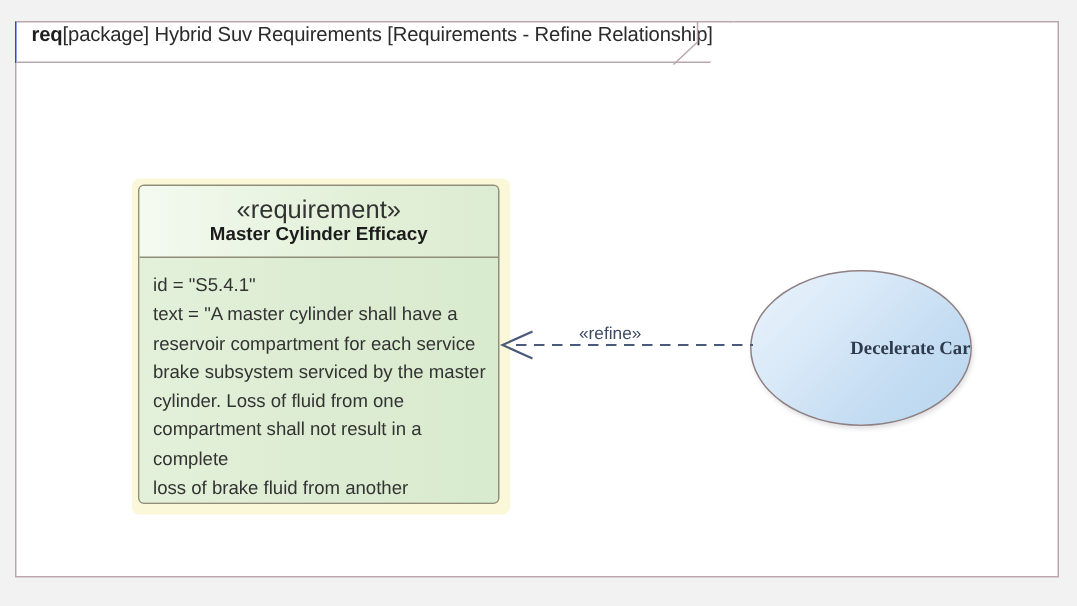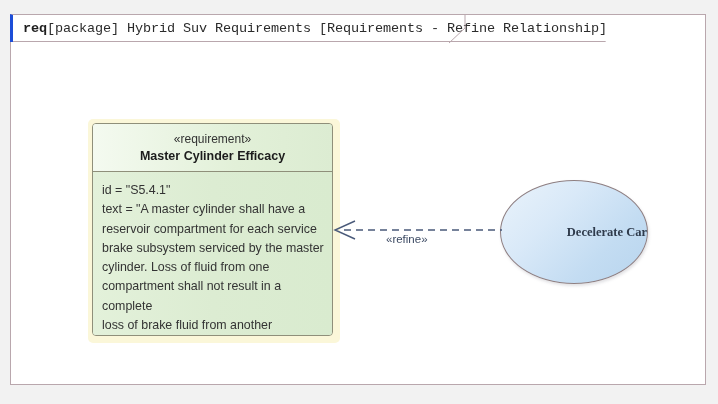--- a/index.html
+++ b/index.html
@@ -29,28 +29,26 @@
 
   
   #frame-header {
     position: absolute;
     left: 10px;
     top: 14px;
     height: 28px;
     box-sizing: border-box;
     background: #ffffff;
     display: flex;
-    align-items: center;
     padding: 0 14px 0 10px;
     white-space: nowrap;
-    border-left: 3px solid #1d4ed8;
+    border-left: 1px solid #1d4ed8;
     border-top: 1px solid #b9a7ad;
     
     clip-path: polygon(0 0, 100% 0, 100% 48%, calc(100% - 16px) 100%, 0 100%);
-    font-family: Liberation Mono, monospace;
   }
   #frame-header::after {
     content: "";
     position: absolute;
     left: 0;
     right: 0;
     bottom: 0;
     height: 1px;
     background: #b9a7ad;
   }
@@ -109,21 +107,21 @@
     box-sizing: border-box;
     border-bottom: 1px solid #8f8f7a;
     background: linear-gradient(to right, #f4faf0 0%, #e2f0d8 60%, #dcecd2 100%);
     display: flex;
     flex-direction: column;
     align-items: center;
     justify-content: center;
     gap: 1px;
   }
   #requirement-stereotype {
-    font-size: 12px;
+    font-size: 17px;
     color: #333333;
     line-height: 15px;
     text-align: center;
   }
   #requirement-name {
     font-size: 12.5px;
     font-weight: bold;
     color: #1c1c1c;
     line-height: 16px;
     text-align: center;
@@ -170,21 +168,21 @@
     position: absolute;
     left: 330px;
     top: 208px;
     width: 180px;
     height: 50px;
     pointer-events: none;
   }
   #refine-label {
     position: absolute;
     left: 386px;
-    top: 233px;
+    top: 217px;
     font-size: 11.5px;
     color: #3c4a63;
     white-space: nowrap;
   }
 </style>
 </head>
 <body>
 
 <div id="diagram-frame"></div>
 

